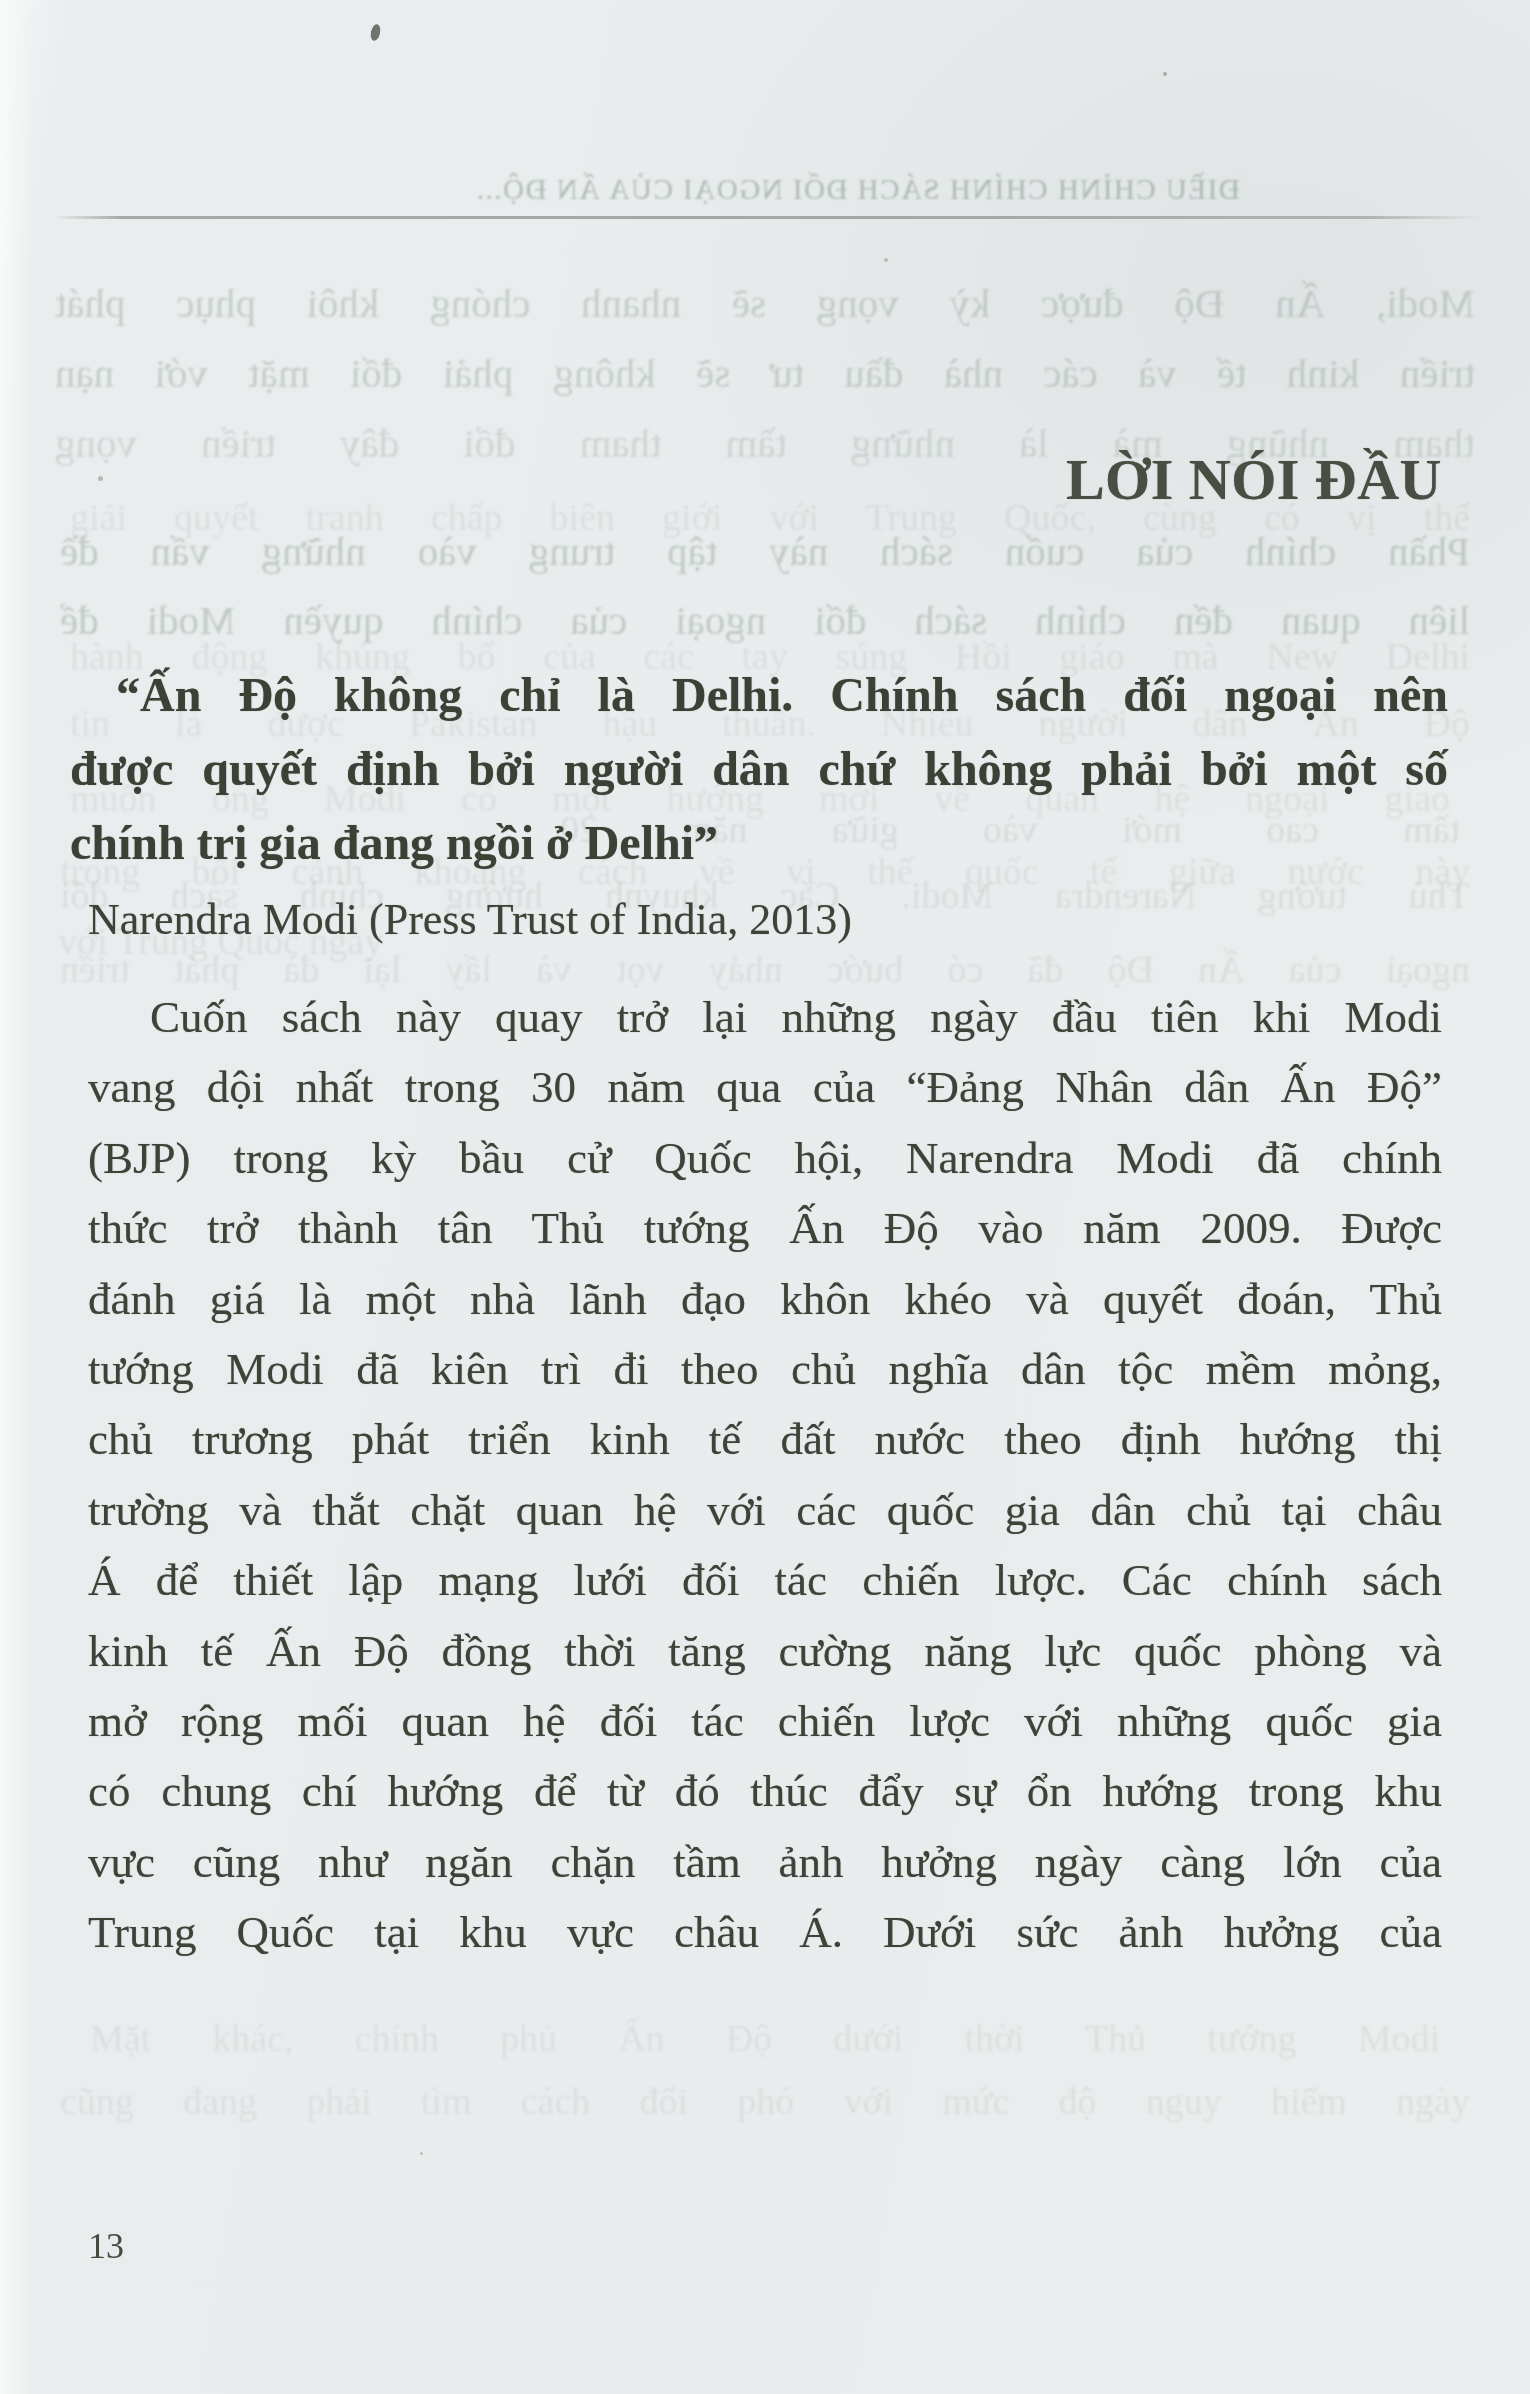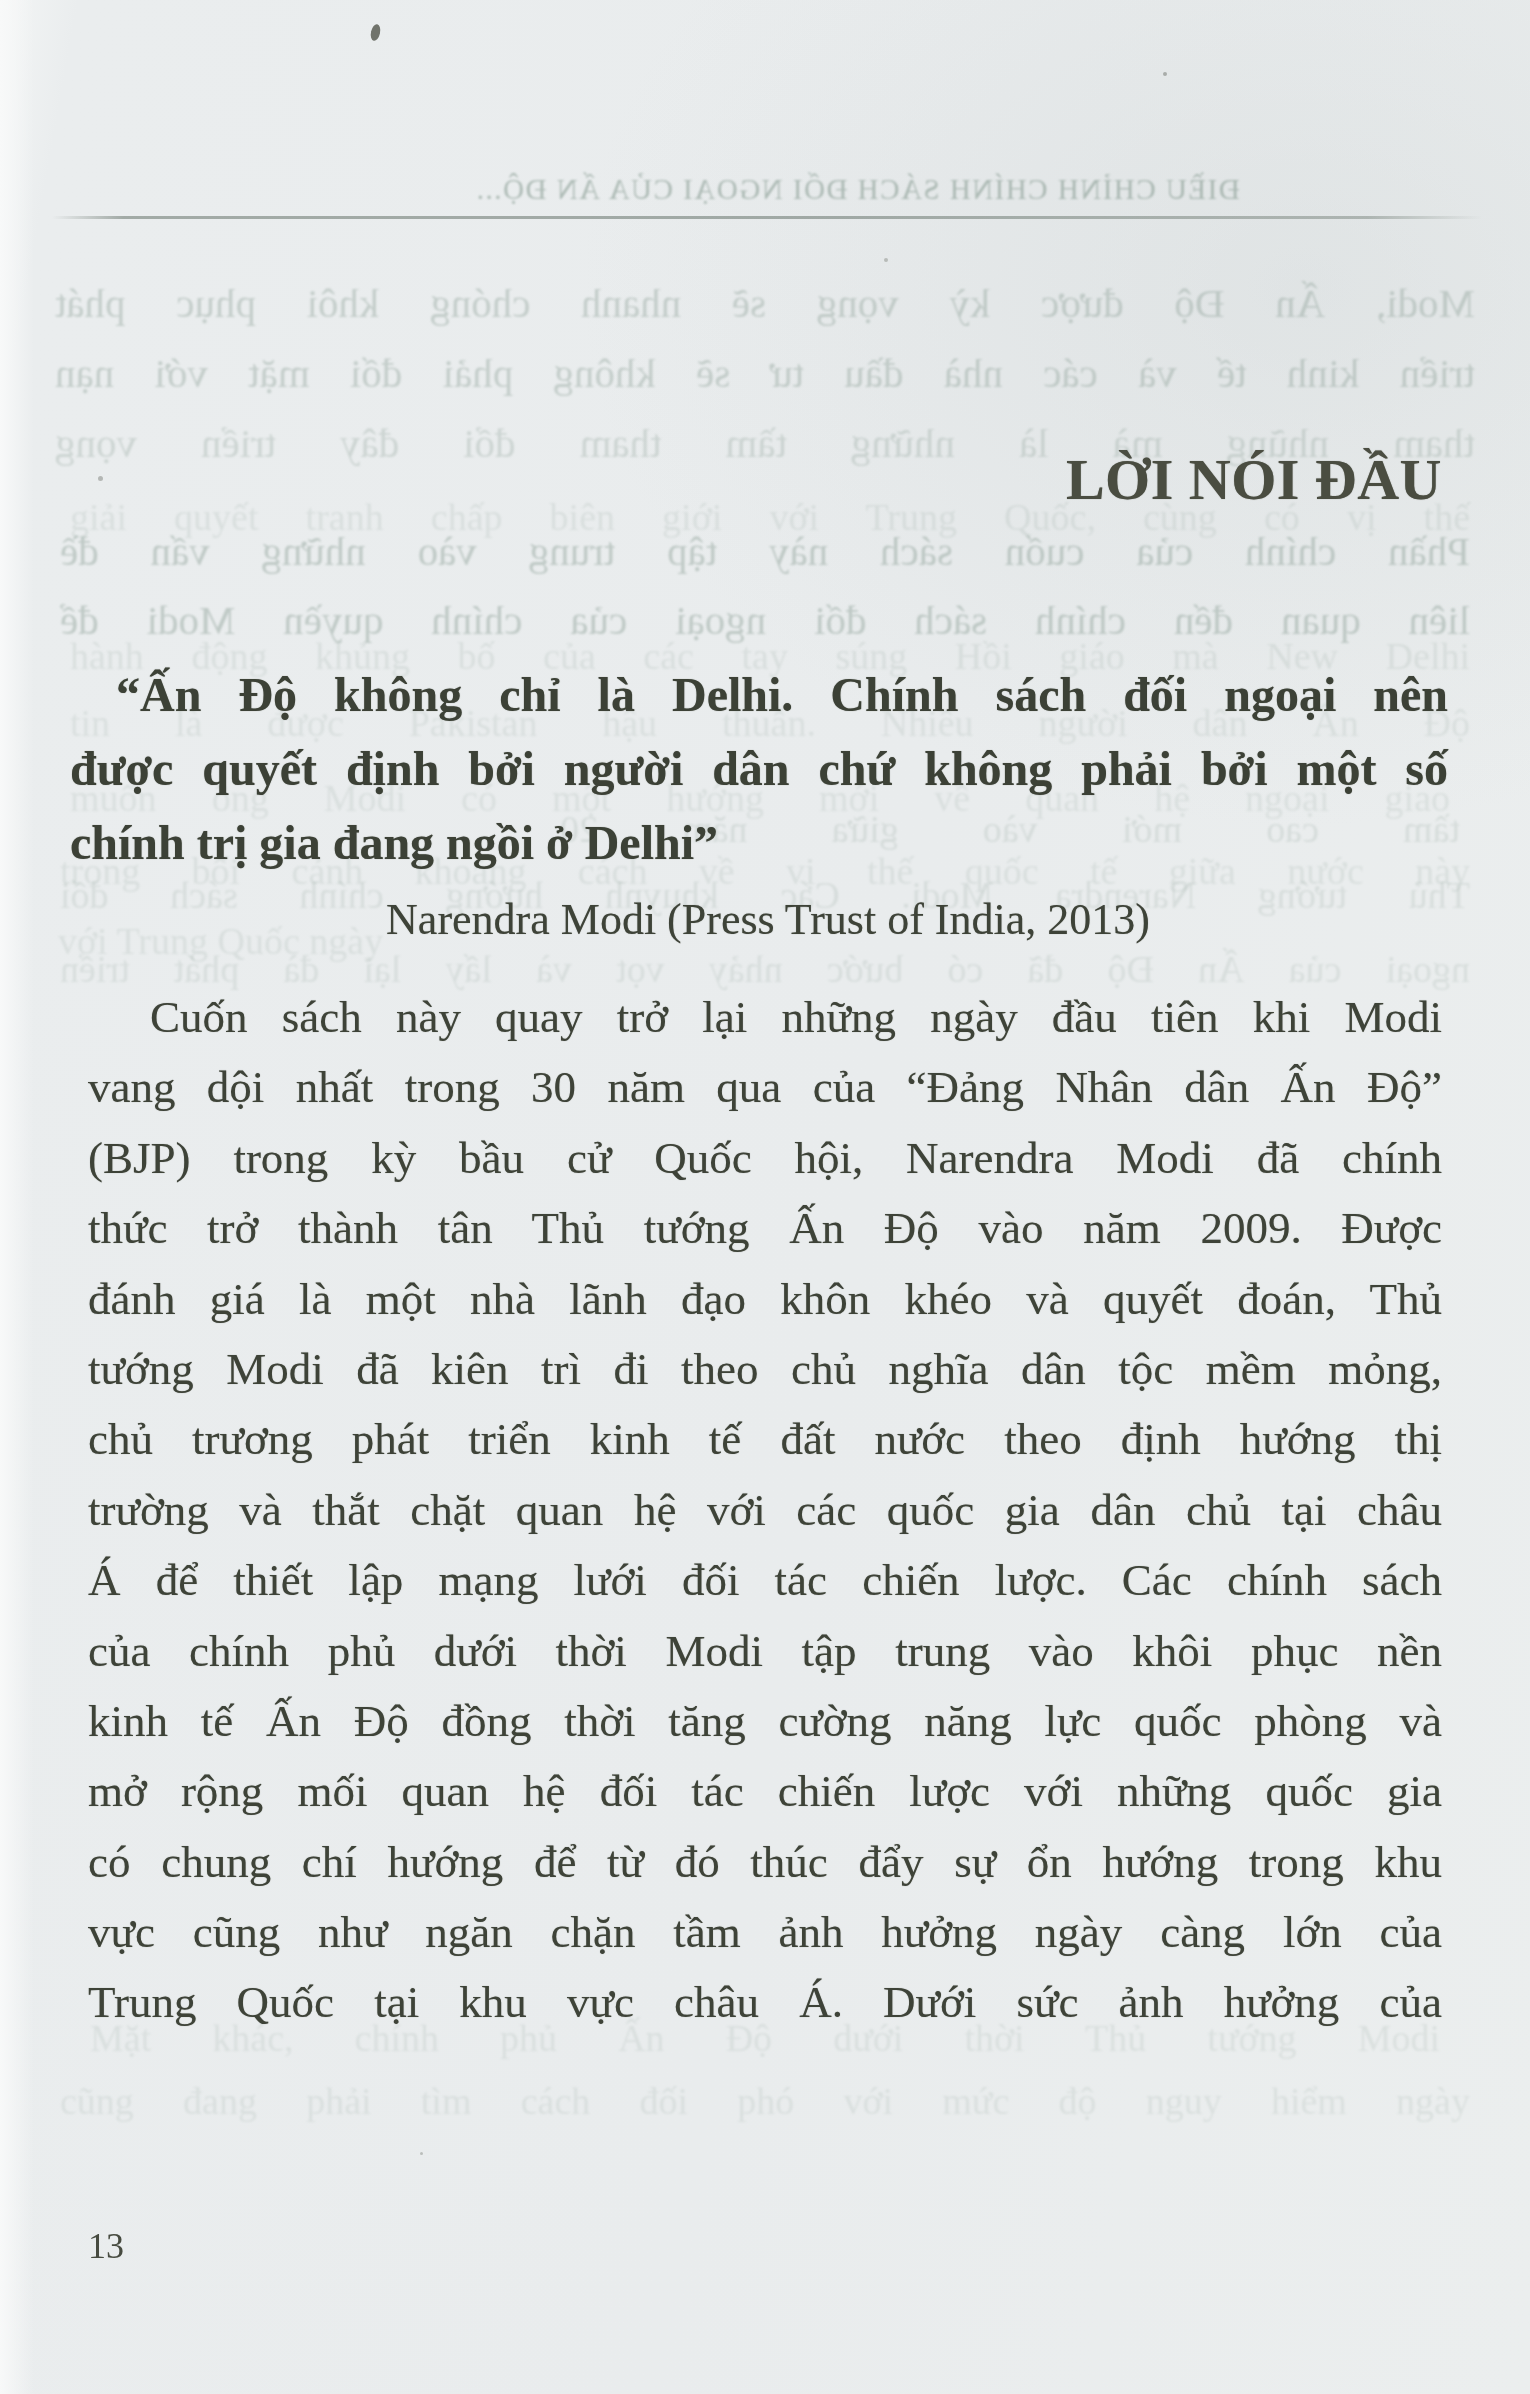--- a/index.html
+++ b/index.html
@@ -36,21 +36,21 @@
     letter-spacing:0.5px;
     text-shadow:0 0 1px rgba(74,77,65,.6);
   }
   .quote{position:absolute;left:70px;top:658px;width:1378px;
     font-size:48px;font-weight:bold;color:#3c4136;
     text-shadow:0 0 1px rgba(60,65,54,.5);}
   .quote .qline{height:74px;line-height:74px;text-align:justify;text-align-last:justify;white-space:nowrap0;}
   .quote .qline.first{text-indent:46px;}
   .quote .qline.last{text-align-last:left;}
   .attrib{position:absolute;left:88px;top:890px;width:1360px;height:60px;
-    line-height:60px;text-align:center;font-size:44px;color:#3e4338;
+    line-height:60px;text-align:left;font-size:44px;color:#3e4338;
     text-shadow:0 0 1px rgba(62,67,56,.45);}
   .bodytext{position:absolute;left:88px;top:982px;width:1354px;}
   .bline{height:70.4px;line-height:70.4px;
     font-size:45px;text-align:justify;text-align-last:justify;
     text-shadow:0 0 1px rgba(62,67,56,.45);}
   .bline.first{text-indent:62px;}
   .pagenum{position:absolute;left:88px;top:2216px;width:1322px;height:60px;
     line-height:60px;text-align:left;font-size:36px;color:#474b40;}
   .speck{position:absolute;background:#51544a;border-radius:50%;}
 </style>
@@ -93,21 +93,20 @@
   <div class="bodytext">
     <div class="bline first">Cuốn sách này quay trở lại những ngày đầu tiên khi Modi</div>
     <div class="bline">vang dội nhất trong 30 năm qua của “Đảng Nhân dân Ấn Độ”</div>
     <div class="bline">(BJP) trong kỳ bầu cử Quốc hội, Narendra Modi đã chính</div>
     <div class="bline">thức trở thành tân Thủ tướng Ấn Độ vào năm 2009. Được</div>
     <div class="bline">đánh giá là một nhà lãnh đạo khôn khéo và quyết đoán, Thủ</div>
     <div class="bline">tướng Modi đã kiên trì đi theo chủ nghĩa dân tộc mềm mỏng,</div>
     <div class="bline">chủ trương phát triển kinh tế đất nước theo định hướng thị</div>
     <div class="bline">trường và thắt chặt quan hệ với các quốc gia dân chủ tại châu</div>
     <div class="bline">Á để thiết lập mạng lưới đối tác chiến lược. Các chính sách</div>
-    <div class="bline">của chính phủ dưới thời Modi tập trung vào khôi phục nền</div>
     <div class="bline">kinh tế Ấn Độ đồng thời tăng cường năng lực quốc phòng và</div>
     <div class="bline">mở rộng mối quan hệ đối tác chiến lược với những quốc gia</div>
     <div class="bline">có chung chí hướng để từ đó thúc đẩy sự ổn hướng trong khu</div>
     <div class="bline">vực cũng như ngăn chặn tầm ảnh hưởng ngày càng lớn của</div>
     <div class="bline">Trung Quốc tại khu vực châu Á. Dưới sức ảnh hưởng của</div>
   </div>
 
   <div class="pagenum">13</div>
 
   <div class="speck" style="left:371px;top:24px;width:9px;height:17px;opacity:.8;transform:rotate(12deg);"></div>

